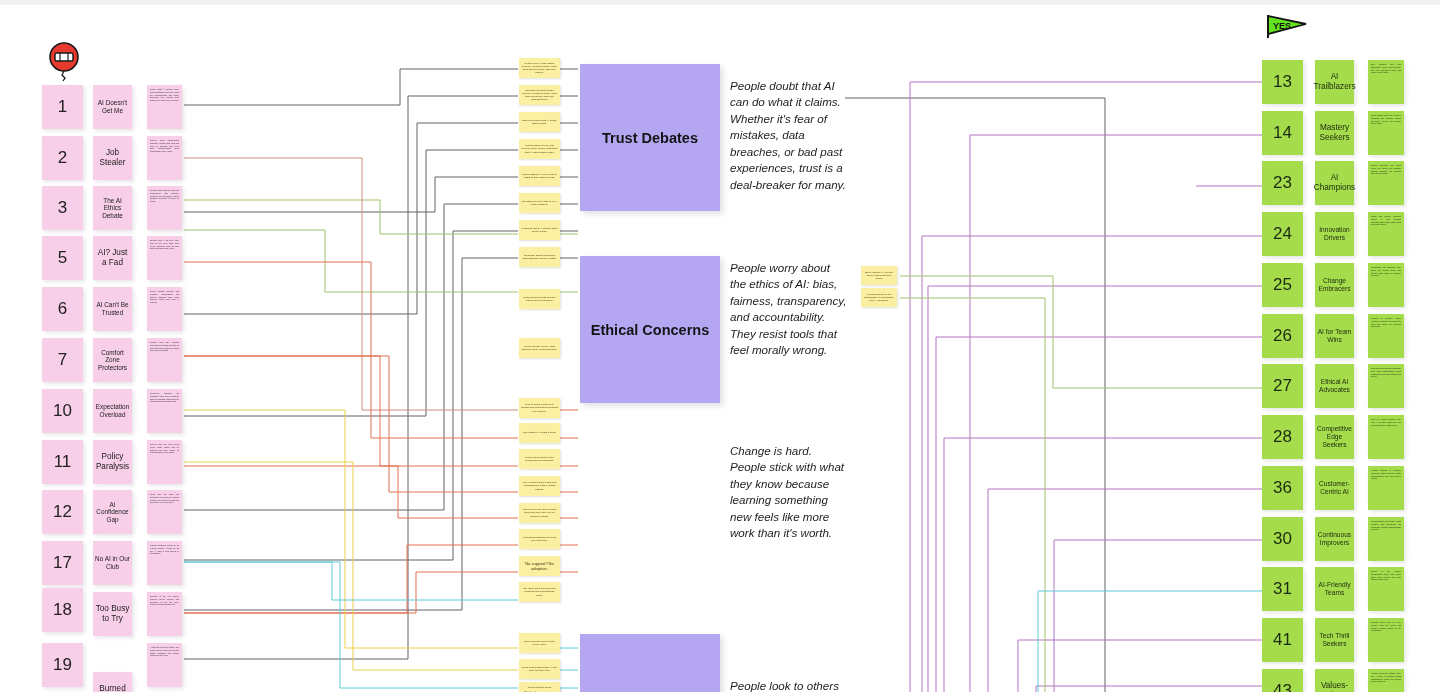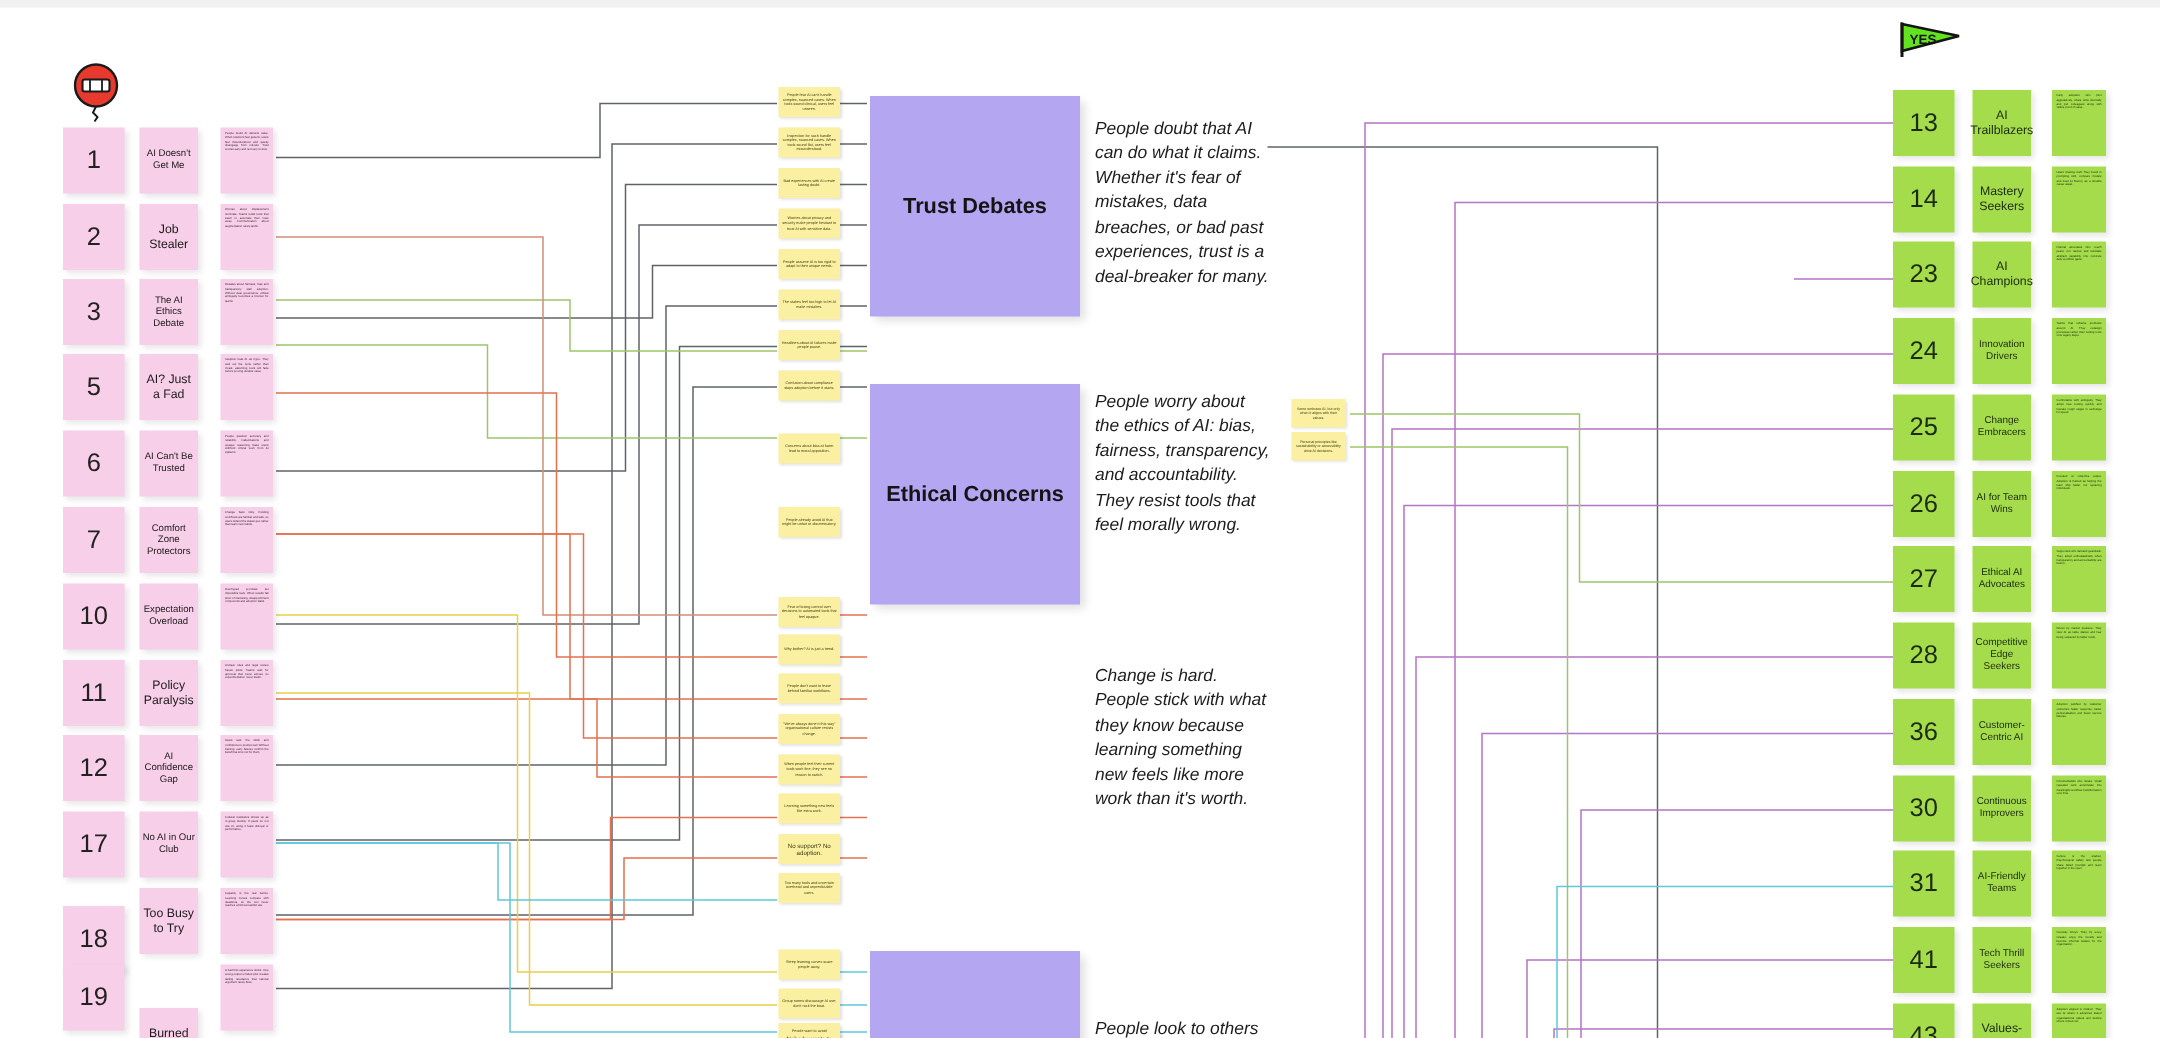--- a/index.html
+++ b/index.html
@@ -265,21 +265,21 @@
       <div class="card pink pink-body" style="left: 147px; top: 389px;">Overhyped promises set impossible bars. When results fall short of marketing, disappointment compounds and adoption stalls.</div>
       <div class="card pink pink-num" style="left: 42px; top: 440px;">11</div>
       <div class="card pink pink-title" style="left: 93px; top: 440px;">Policy Paralysis</div>
       <div class="card pink pink-body" style="left: 147px; top: 440px;">Unclear rules and legal review freeze pilots. Teams wait for approval that never arrives, so experimentation never starts.</div>
       <div class="card pink pink-num" style="left: 42px; top: 490px;">12</div>
       <div class="card pink pink-title small" style="left: 93px; top: 490px;">AI Confidence Gap</div>
       <div class="card pink pink-body" style="left: 147px; top: 490px;">Users lack the skills and confidence to prompt well. Without training, early failures confirm the belief that AI is not for them.</div>
       <div class="card pink pink-num" style="left: 42px; top: 541px;">17</div>
       <div class="card pink pink-title small" style="left: 93px; top: 541px;">No AI in Our Club</div>
       <div class="card pink pink-body" style="left: 147px; top: 541px;">Cultural resistance shows up as in-group identity. If peers do not use AI, using it feels disloyal or performative.</div>
-      <div class="card pink pink-num" style="left: 42px; top: 604px;">18</div>
+      <div class="card pink pink-num" style="left: 42px; top: 588px;">18</div>
       <div class="card pink pink-title" style="left: 93px; top: 592px;">Too Busy to Try</div>
       <div class="card pink pink-body" style="left: 147px; top: 592px;">Capacity is the real barrier. Learning curves compete with deadlines, so the tool never reaches a first successful use.</div>
       <div class="card pink pink-num" style="left: 42px; top: 643px;">19</div>
       <div class="card pink pink-title" style="left: 93px; top: 672px;">Burned by AI</div>
       <div class="card pink pink-body" style="left: 147px; top: 643px;">A bad first experience sticks. One wrong output or failed pilot creates lasting reluctance that rational argument rarely fixes.</div>
     </div>
 
   <div id="yes-col">
       <div class="card green green-num" style="left: 1262px; top: 60px;">13</div>
       <div class="card green green-title med" style="left: 1315px; top: 60px;">AI Trailblazers</div>

